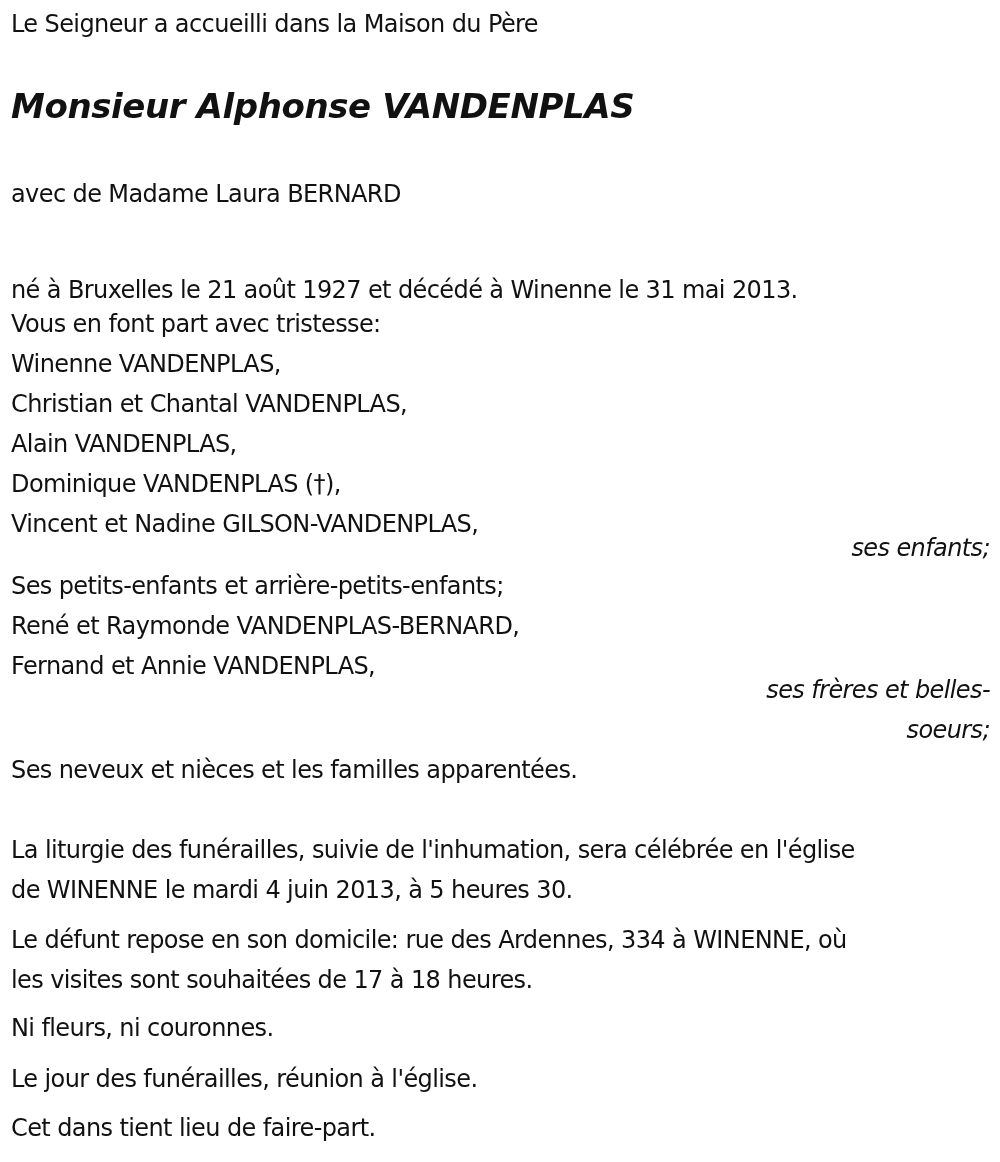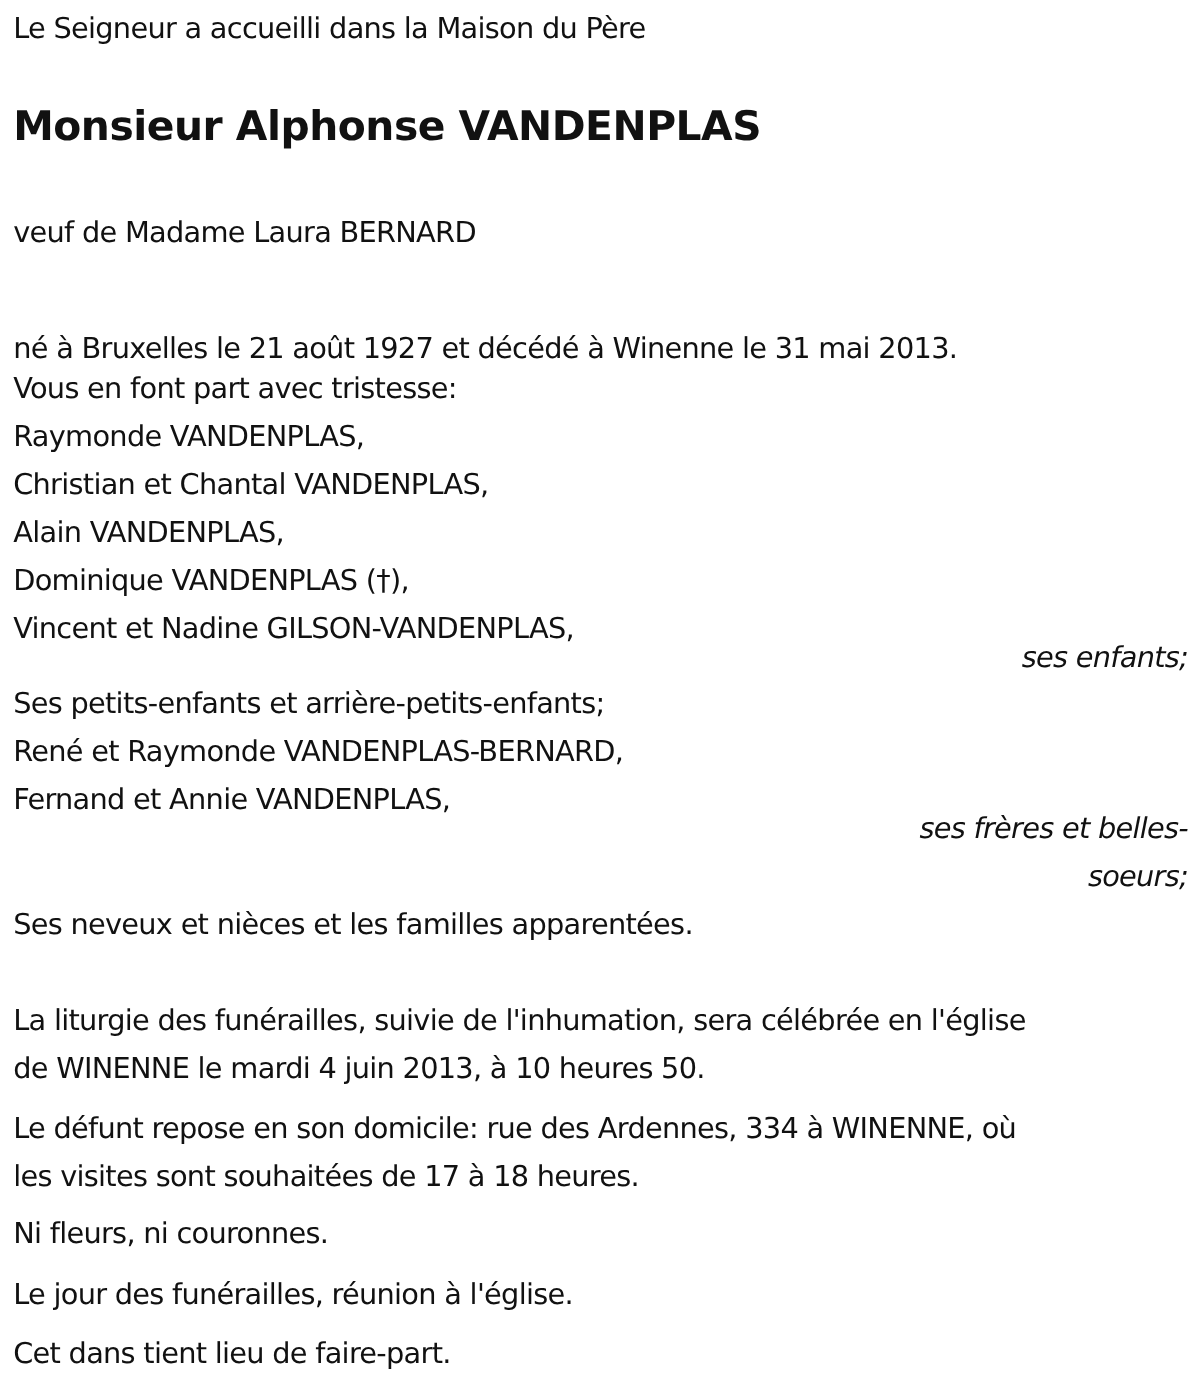--- a/index.html
+++ b/index.html
@@ -6,45 +6,45 @@
   body {
     width: 1000px; height: 1162px; overflow: hidden;
     font-family: "DejaVu Sans", sans-serif;
     color: #111111;
     font-size: 24px;
     letter-spacing: -0.6px;
   }
   .page { position: relative; padding: 0 10px 0 11px; }
   .line { display: block; white-space: nowrap; }
   .intro { position: absolute; top: 10px; left: 11px; text-align: right; }
-  .title { position: absolute; top: 86px; left: 11px; font-weight: bold; font-size: 34px; letter-spacing: -0.4px; }
+  .title { position: absolute; top: 86px; left: 11px; font-weight: bold; font-size: 34px; letter-spacing: -0.4px; font-style: italic; }
   .abs { position: absolute; left: 11px; }
   .right { position: absolute; right: 10px; font-style: italic; text-align: left; }
 </style>
 </head>
 <body>
 
 <div class="page">
   <span class="line intro">Le Seigneur a accueilli dans la Maison du Père</span>
   <span class="line title">Monsieur Alphonse VANDENPLAS</span>
-  <span class="line abs" style="top:180px">veuf de Madame Laura BERNARD</span>
+  <span class="line abs" style="top:180px">avec de Madame Laura BERNARD</span>
   <span class="line abs" style="top:276px">né à Bruxelles le 21 août 1927 et décédé à Winenne le 31 mai 2013.</span>
   <span class="line abs" style="top:310px">Vous en font part avec tristesse:</span>
-  <span class="line abs" style="top:350px">Raymonde VANDENPLAS,</span>
+  <span class="line abs" style="top:350px">Winenne VANDENPLAS,</span>
   <span class="line abs" style="top:390px">Christian et Chantal VANDENPLAS,</span>
   <span class="line abs" style="top:430px">Alain VANDENPLAS,</span>
   <span class="line abs" style="top:470px">Dominique VANDENPLAS (†),</span>
   <span class="line abs" style="top:510px">Vincent et Nadine GILSON-VANDENPLAS,</span>
   <span class="line right" style="top:534px">ses enfants;</span>
   <span class="line abs" style="top:572px">Ses petits-enfants et arrière-petits-enfants;</span>
   <span class="line abs" style="top:612px">René et Raymonde VANDENPLAS-BERNARD,</span>
   <span class="line abs" style="top:652px">Fernand et Annie VANDENPLAS,</span>
   <span class="line right" style="top:676px">ses frères et belles-</span>
   <span class="line right" style="top:716px">soeurs;</span>
   <span class="line abs" style="top:756px">Ses neveux et nièces et les familles apparentées.</span>
   <span class="line abs" style="top:836px">La liturgie des funérailles, suivie de l'inhumation, sera célébrée en l'église</span>
-  <span class="line abs" style="top:876px">de WINENNE le mardi 4 juin 2013, à 10 heures 50.</span>
+  <span class="line abs" style="top:876px">de WINENNE le mardi 4 juin 2013, à 5 heures 30.</span>
   <span class="line abs" style="top:926px">Le défunt repose en son domicile: rue des Ardennes, 334 à WINENNE, où</span>
   <span class="line abs" style="top:966px">les visites sont souhaitées de 17 à 18 heures.</span>
   <span class="line abs" style="top:1014px">Ni fleurs, ni couronnes.</span>
   <span class="line abs" style="top:1065px">Le jour des funérailles, réunion à l'église.</span>
   <span class="line abs" style="top:1114px">Cet dans tient lieu de faire-part.</span>
 </div>
 
 </body></html>

